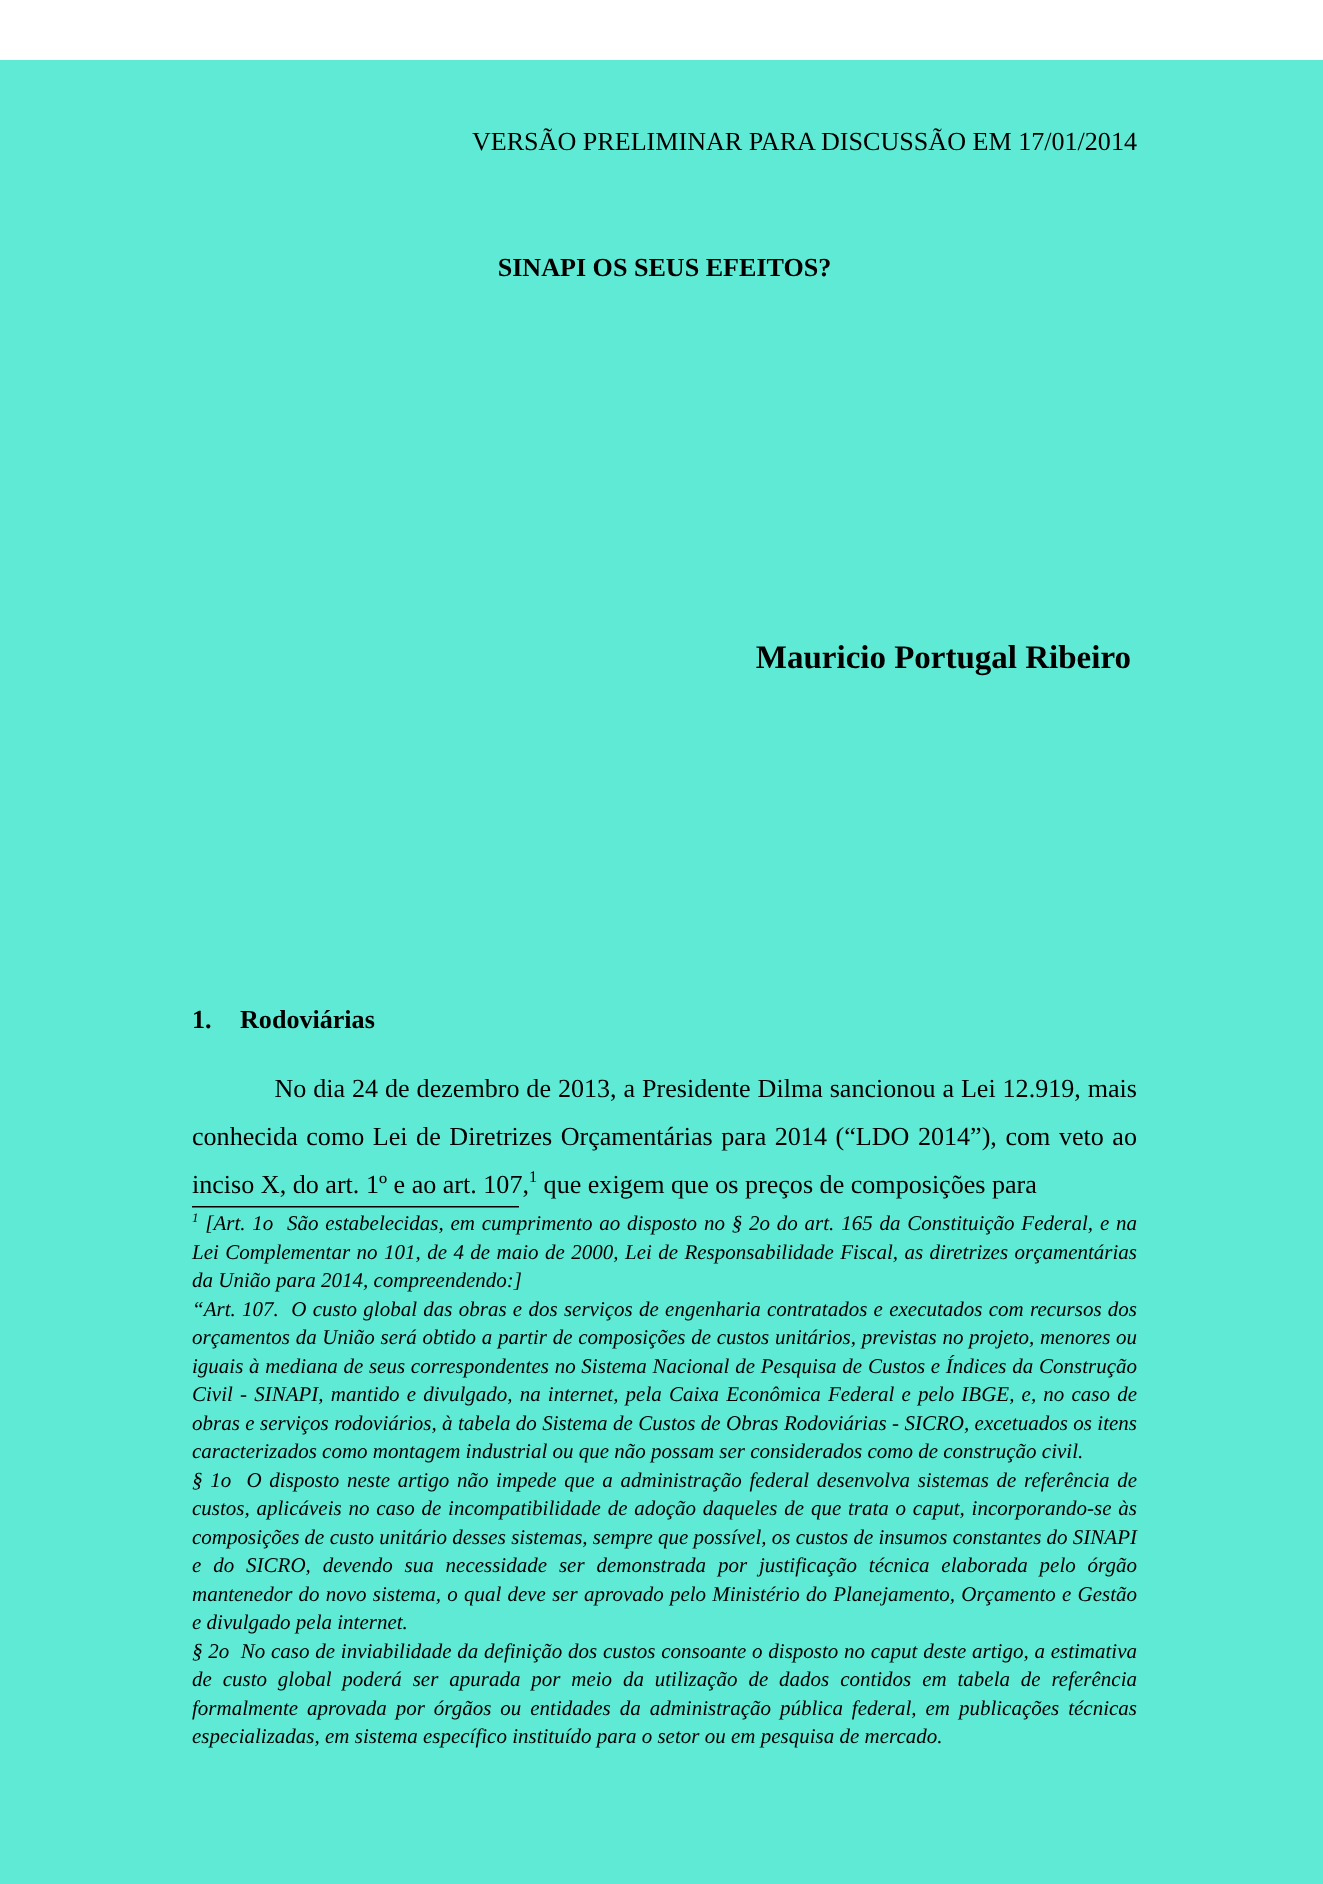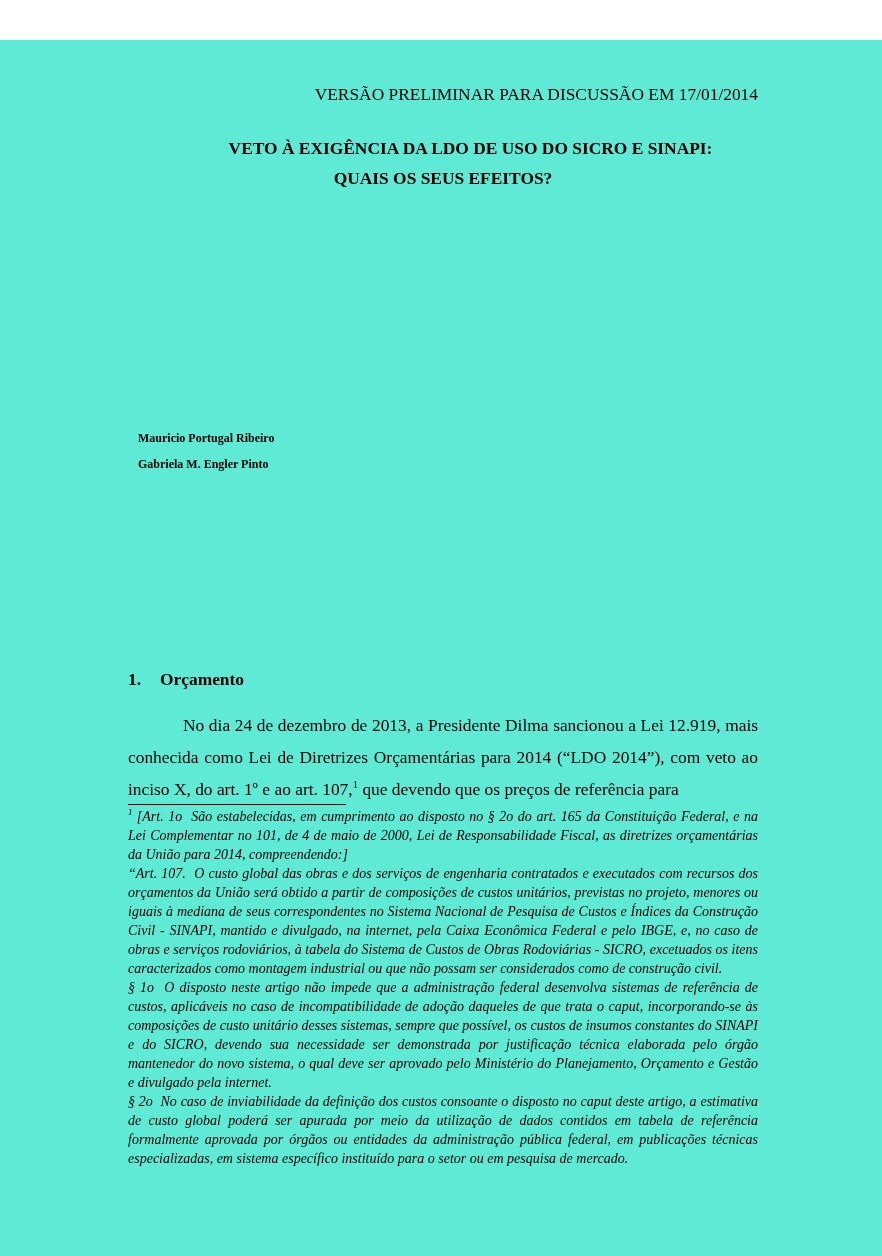--- a/index.html
+++ b/index.html
@@ -34,25 +34,25 @@
     width: 630px;
     text-align: center;
     text-indent: 55px; 
     font-weight: bold;
     font-size: 17.4px;
     line-height: 30px;
   }
   .authors {
     position: absolute;
     top: 385px;
-    left: 138px;
+    left: 124px;
     width: 630px;
-    text-align: left;
+    text-align: right;
     font-weight: bold;
-    font-size: 12px;
+    font-size: 22px;
     line-height: 26px;
   }
   .section-heading {
     position: absolute;
     top: 628px;
     left: 128px;
     width: 630px;
     font-weight: bold;
     font-size: 17.4px;
     line-height: 22px;
@@ -99,30 +99,29 @@
     font-style: italic;
   }
 </style>
 </head>
 <body>
 
 <div class="page">
 
   <div class="header-notice">VERSÃO PRELIMINAR PARA DISCUSSÃO EM 17/01/2014</div>
 
-  <div class="doc-title"><span>VETO À EXIGÊNCIA DA LDO DE USO DO SICRO E SINAPI:</span><br><span>QUAIS OS SEUS EFEITOS?</span></div>
+  <div class="doc-title"><br><span>SINAPI OS SEUS EFEITOS?</span></div>
 
   <div class="authors">
     <div>Mauricio Portugal Ribeiro</div>
-    <div>Gabriela M. Engler Pinto</div>
   </div>
 
-  <div class="section-heading"><span class="num">1.</span><span>Orçamento</span></div>
+  <div class="section-heading"><span class="num">1.</span><span>Rodoviárias</span></div>
 
-  <p class="body-par"><span>No dia 24 de dezembro de 2013, a Presidente Dilma sancionou a Lei 12.919, mais conhecida como Lei de Diretrizes Orçamentárias para 2014 (“LDO 2014”), com veto ao inciso X, do art. 1º e ao art. 107,</span><sup class="fnref">1</sup><span> que devendo que os preços de referência para</span></p>
+  <p class="body-par"><span>No dia 24 de dezembro de 2013, a Presidente Dilma sancionou a Lei 12.919, mais conhecida como Lei de Diretrizes Orçamentárias para 2014 (“LDO 2014”), com veto ao inciso X, do art. 1º e ao art. 107,</span><sup class="fnref">1</sup><span> que exigem que os preços de composições para</span></p>
 
   <div class="fn-rule"></div>
 
   <div class="footnote">
     <p><sup class="fnmark">1</sup><span> [Art. 1o&nbsp; São estabelecidas, em cumprimento ao disposto no § 2o do art. 165 da Constituição Federal, e na Lei Complementar no 101, de 4 de maio de 2000, Lei de Responsabilidade Fiscal, as diretrizes orçamentárias da União para 2014, compreendendo:]</span></p>
     <p>“Art. 107.&nbsp; O custo global das obras e dos serviços de engenharia contratados e executados com recursos dos orçamentos da União será obtido a partir de composições de custos unitários, previstas no projeto, menores ou iguais à mediana de seus correspondentes no Sistema Nacional de Pesquisa de Custos e Índices da Construção Civil - SINAPI, mantido e divulgado, na internet, pela Caixa Econômica Federal e pelo IBGE, e, no caso de obras e serviços rodoviários, à tabela do Sistema de Custos de Obras Rodoviárias - SICRO, excetuados os itens caracterizados como montagem industrial ou que não possam ser considerados como de construção civil.</p>
     <p>§ 1o&nbsp; O disposto neste artigo não impede que a administração federal desenvolva sistemas de referência de custos, aplicáveis no caso de incompatibilidade de adoção daqueles de que trata o caput, incorporando-se às composições de custo unitário desses sistemas, sempre que possível, os custos de insumos constantes do SINAPI e do SICRO, devendo sua necessidade ser demonstrada por justificação técnica elaborada pelo órgão mantenedor do novo sistema, o qual deve ser aprovado pelo Ministério do Planejamento, Orçamento e Gestão e divulgado pela internet.</p>
     <p>§ 2o&nbsp; No caso de inviabilidade da definição dos custos consoante o disposto no caput deste artigo, a estimativa de custo global poderá ser apurada por meio da utilização de dados contidos em tabela de referência formalmente aprovada por órgãos ou entidades da administração pública federal, em publicações técnicas especializadas, em sistema específico instituído para o setor ou em pesquisa de mercado.</p>
   </div>
 

